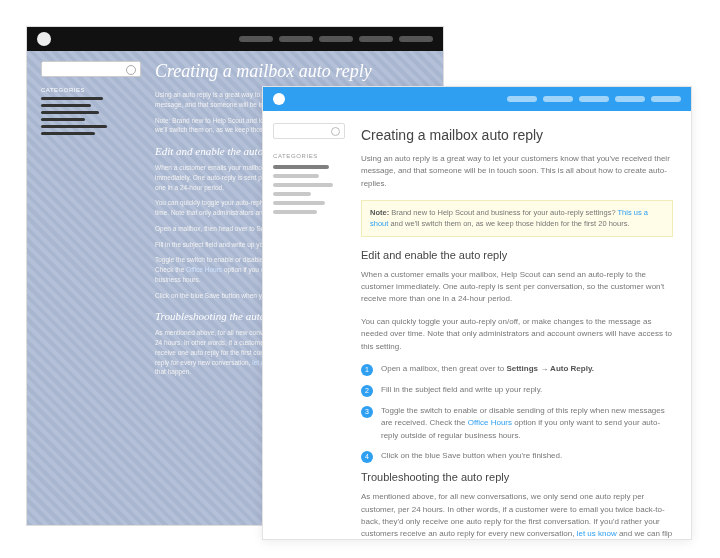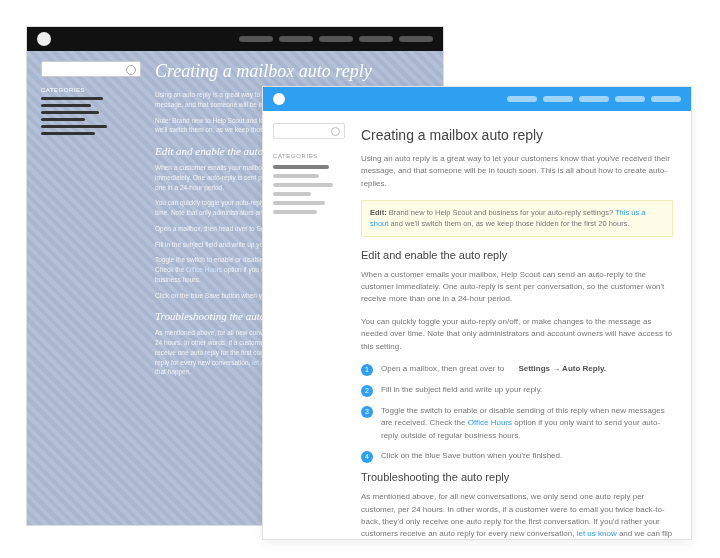--- a/index.html
+++ b/index.html
@@ -107,21 +107,21 @@
   .note-box b { color: #555; }
   .note-link { color: #2f9ff1; }
   .front-h2 { font-size: 11px; color: #444; font-weight: 500; margin: 4px 0 8px; }
   .steps { list-style: none; }
   .step { display: flex; gap: 8px; margin-bottom: 8px; font-size: 8px; color: #777; line-height: 1.55; }
   .step-num {
     flex: none; width: 12px; height: 12px; border-radius: 50%;
     background: #2f9ff1; color: #fff; font-size: 7px; display: flex;
     align-items: center; justify-content: center; margin-top: 1px;
   }
-  .step b { color: #555; margin-left: 12px; }
+  .step b { color: #555; }
   .step a { color: #2f9ff1; text-decoration: none; }
   a { text-decoration: none; }
 </style>
 </head>
 <body>
 
 <div class="back-card">
   <div class="back-header">
     <div class="logo-dot"></div>
     <div class="spacer"></div>
@@ -177,21 +177,21 @@
       <div class="front-cat-bar" style="width:46px"></div>
       <div class="front-cat-bar" style="width:60px"></div>
       <div class="front-cat-bar" style="width:38px"></div>
       <div class="front-cat-bar" style="width:52px"></div>
       <div class="front-cat-bar" style="width:44px"></div>
     </div>
     <div class="front-main">
       <div class="front-title">Creating a mailbox auto reply</div>
       <div class="front-p">Using an auto reply is a great way to let your customers know that you've received their message, and that someone will be in touch soon. This is all about how to create auto-replies.</div>
       <div class="note-box">
-        <b>Edit:</b><span> Brand new to Help Scout and business for your auto-reply settings? </span><a class="note-link">This us a shout</a><span> and we'll switch them on, as we keep those hidden for the first 20 hours.</span>
+        <b>Note:</b><span> Brand new to Help Scout and business for your auto-reply settings? </span><a class="note-link">This us a shout</a><span> and we'll switch them on, as we keep those hidden for the first 20 hours.</span>
       </div>
       <div class="front-h2">Edit and enable the auto reply</div>
       <div class="front-p">When a customer emails your mailbox, Help Scout can send an auto-reply to the customer immediately. One auto-reply is sent per conversation, so the customer won't receive more than one in a 24-hour period.</div>
       <div class="front-p">You can quickly toggle your auto-reply on/off, or make changes to the message as needed over time. Note that only administrators and account owners will have access to this setting.</div>
       <ol class="steps">
         <li class="step">
           <span class="step-num">1</span>
           <span><span>Open a mailbox, then great over to </span><b>Settings → Auto Reply.</b></span>
         </li>
         <li class="step">

